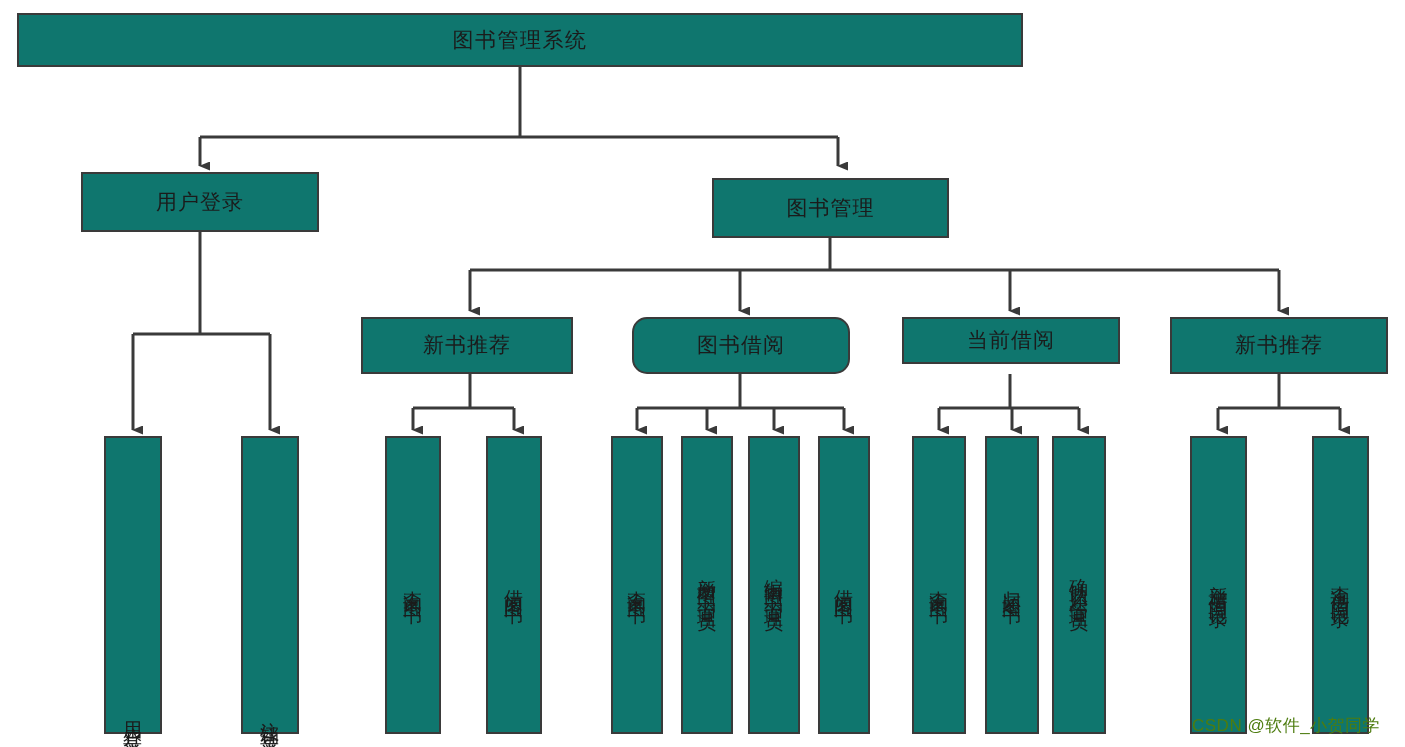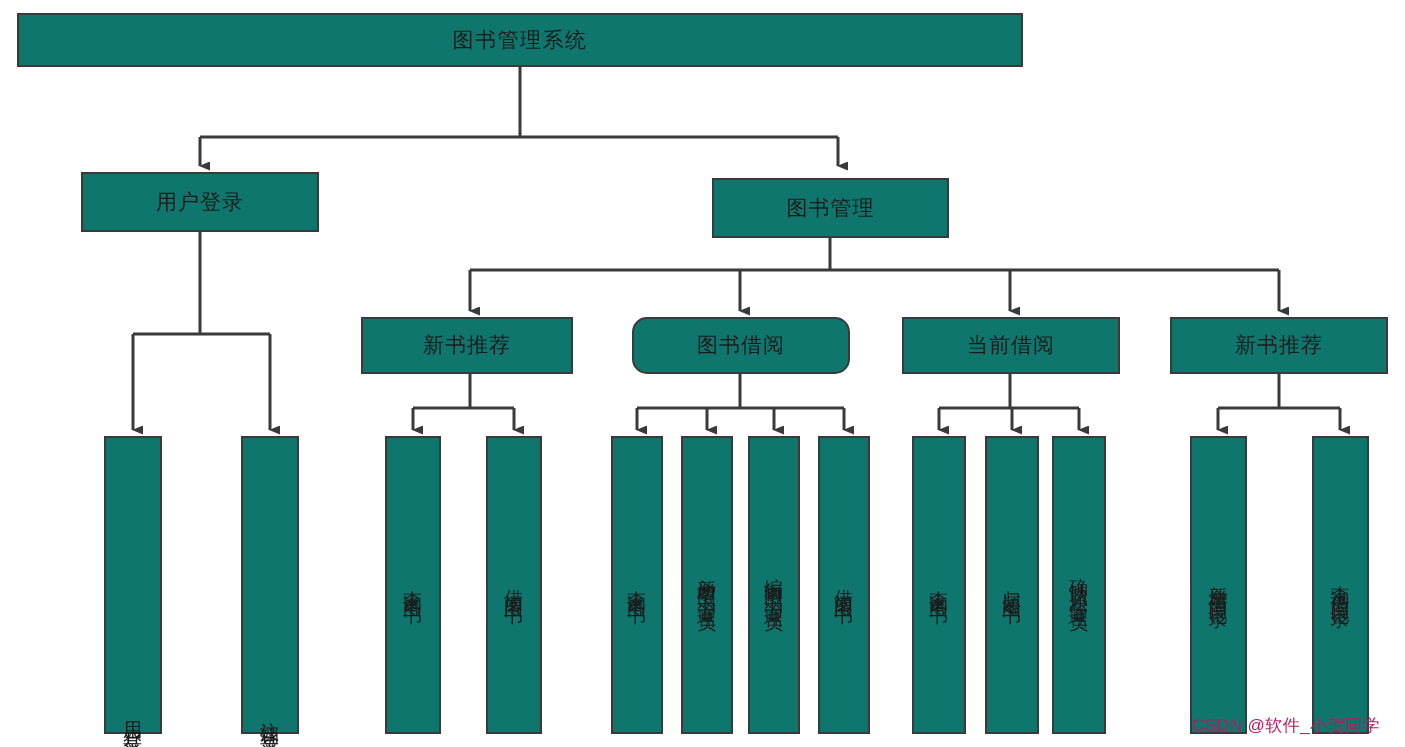--- a/index.html
+++ b/index.html
@@ -65,21 +65,21 @@
     writing-mode: vertical-rl;
     text-orientation: upright;
     font-size: 19px;
     letter-spacing: 5px;
     line-height: 1;
     white-space: nowrap;
   }
   .watermark {
     position: absolute;
     font-size: 17px;
-    color: #be185d;
+    color: #4d7c0f;
     letter-spacing: 0.5px;
     white-space: nowrap;
     z-index: 5;
     user-select: none;
   }
 </style>
 </head>
 <body>
 
 <div id="diagram-root">
@@ -145,21 +145,21 @@
   <div class="node horiz" style="left:712px; top:178px; width:237px; height:60px;">
     <span class="label">图书管理</span>
   </div>
 
   <div class="node horiz" style="left:361px; top:317px; width:212px; height:57px;">
     <span class="label">新书推荐</span>
   </div>
   <div class="node horiz" style="left:632px; top:317px; width:218px; height:57px;border-radius:15px;">
     <span class="label">图书借阅</span>
   </div>
-  <div class="node horiz" style="left:902px; top:317px; width:218px; height:57px;">
+  <div class="node horiz" style="left:902px; top:317px; width:218px; height:47px;">
     <span class="label">当前借阅</span>
   </div>
   <div class="node horiz" style="left:1170px; top:317px; width:218px; height:57px;">
     <span class="label">新书推荐</span>
   </div>
 
   <div class="node vert" style="left:104px; top:436px; width:58px; height:298px;">
     <span class="label">用户登录</span>
   </div>
   <div class="node vert" style="left:241px; top:436px; width:58px; height:298px;">

